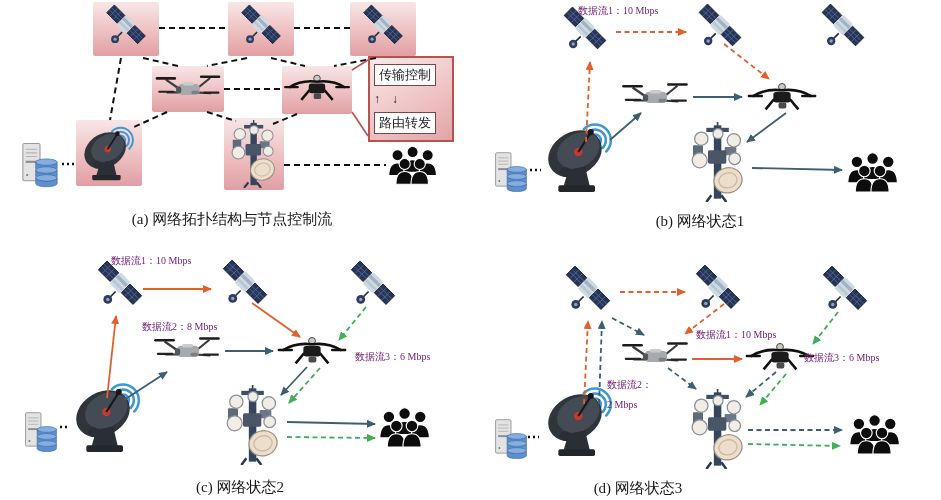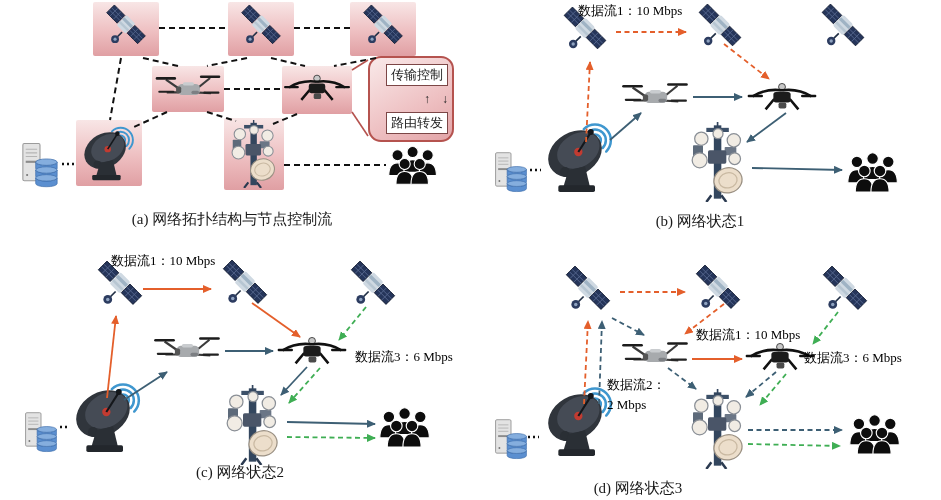--- a/index.html
+++ b/index.html
@@ -3,26 +3,26 @@
 <meta charset="utf-8">
 <style>
   html,body{margin:0;padding:0;background:#fff;}
   .canvas{position:relative;width:941px;height:500px;background:#fff;overflow:hidden;
           font-family:"Liberation Serif","DejaVu Serif",serif;}
   .node{position:absolute;display:flex;align-items:center;justify-content:center;z-index:2;}
   .node svg{width:100%;height:100%;overflow:visible;display:block;}
   .pink{background:linear-gradient(180deg,#f8e6e6 0%,#eebfc1 55%,#e09fa3 100%);border-radius:2px;
         padding:2px;box-sizing:border-box;}
   .overlay{position:absolute;left:0;top:0;z-index:3;pointer-events:none;}
-  .flow-label{position:absolute;z-index:4;font-size:13px;color:#000000;white-space:nowrap;line-height:20px;}
+  .flow-label{position:absolute;z-index:4;font-size:10px;color:#701a75;white-space:nowrap;line-height:20px;}
   .caption{position:absolute;z-index:4;transform:translateX(-50%);font-size:15px;color:#1a1a1a;white-space:nowrap;font-family:Liberation Serif, serif;}
   .control-box{position:absolute;left:368px;top:56px;width:86px;height:86px;z-index:2;
-               border:2px solid #b5534f;border-radius:13px;box-sizing:border-box;
+               border:2px solid #b5534f;border-radius:0;box-sizing:border-box;
                background:linear-gradient(150deg,#f9e9e9 0%,#eec0c2 60%,#e2a4a7 100%);
-               display:flex;flex-direction:column;justify-content:space-between;align-items:flex-end;
+               display:flex;flex-direction:column;justify-content:space-between;align-items:flex-start;
                padding:6px 4px;}
   .cbox{background:#fff;border:1.5px solid #7c4646;color:#222;font-size:13px;line-height:1.1;
         padding:3px 4px;white-space:nowrap;}
   .c-arrows{display:flex;gap:12px;font-size:12px;font-weight:bold;color:#222;line-height:1;}
 </style>
 </head>
 <body>
 
 <div class="canvas">
 
@@ -409,27 +409,28 @@
       <line x1="838" y1="312" x2="813" y2="344" marker-end="url(#ah-g)"></line>
       <line x1="786" y1="374" x2="760" y2="405" marker-end="url(#ah-g)"></line>
       <line x1="748" y1="444" x2="840" y2="446" marker-end="url(#ah-g)"></line>
     </g>
     <line x1="528" y1="437" x2="539" y2="437" stroke="#111" stroke-width="2.4" stroke-dasharray="2 3"></line>
   </svg>
 
   <div class="flow-label" style="left:578px;top:1px">数据流1：10 Mbps</div>
 
   <div class="flow-label" style="left:111px;top:251px">数据流1：10 Mbps</div>
+  <div class="flow-label" style="left:142px;top:317px">数据流2：8 Mbps</div>
   <div class="flow-label" style="left:355px;top:347px">数据流3：6 Mbps</div>
 
   <div class="flow-label" style="left:696px;top:325px">数据流1：10 Mbps</div>
   <div class="flow-label" style="left:607px;top:375px">
     <div>数据流2：</div>
     <div>2 Mbps</div>
   </div>
   <div class="flow-label" style="left:804px;top:348px">数据流3：6 Mbps</div>
 
   <div class="caption" style="left:232px;top:210px">(a) 网络拓扑结构与节点控制流</div>
   <div class="caption" style="left:700px;top:212px">(b) 网络状态1</div>
-  <div class="caption" style="left:240px;top:463px">(c) 网络状态2</div>
+  <div class="caption" style="left:240px;top:478px">(c) 网络状态2</div>
   <div class="caption" style="left:638px;top:479px">(d) 网络状态3</div>
 
 </div>
 
 </body></html>

